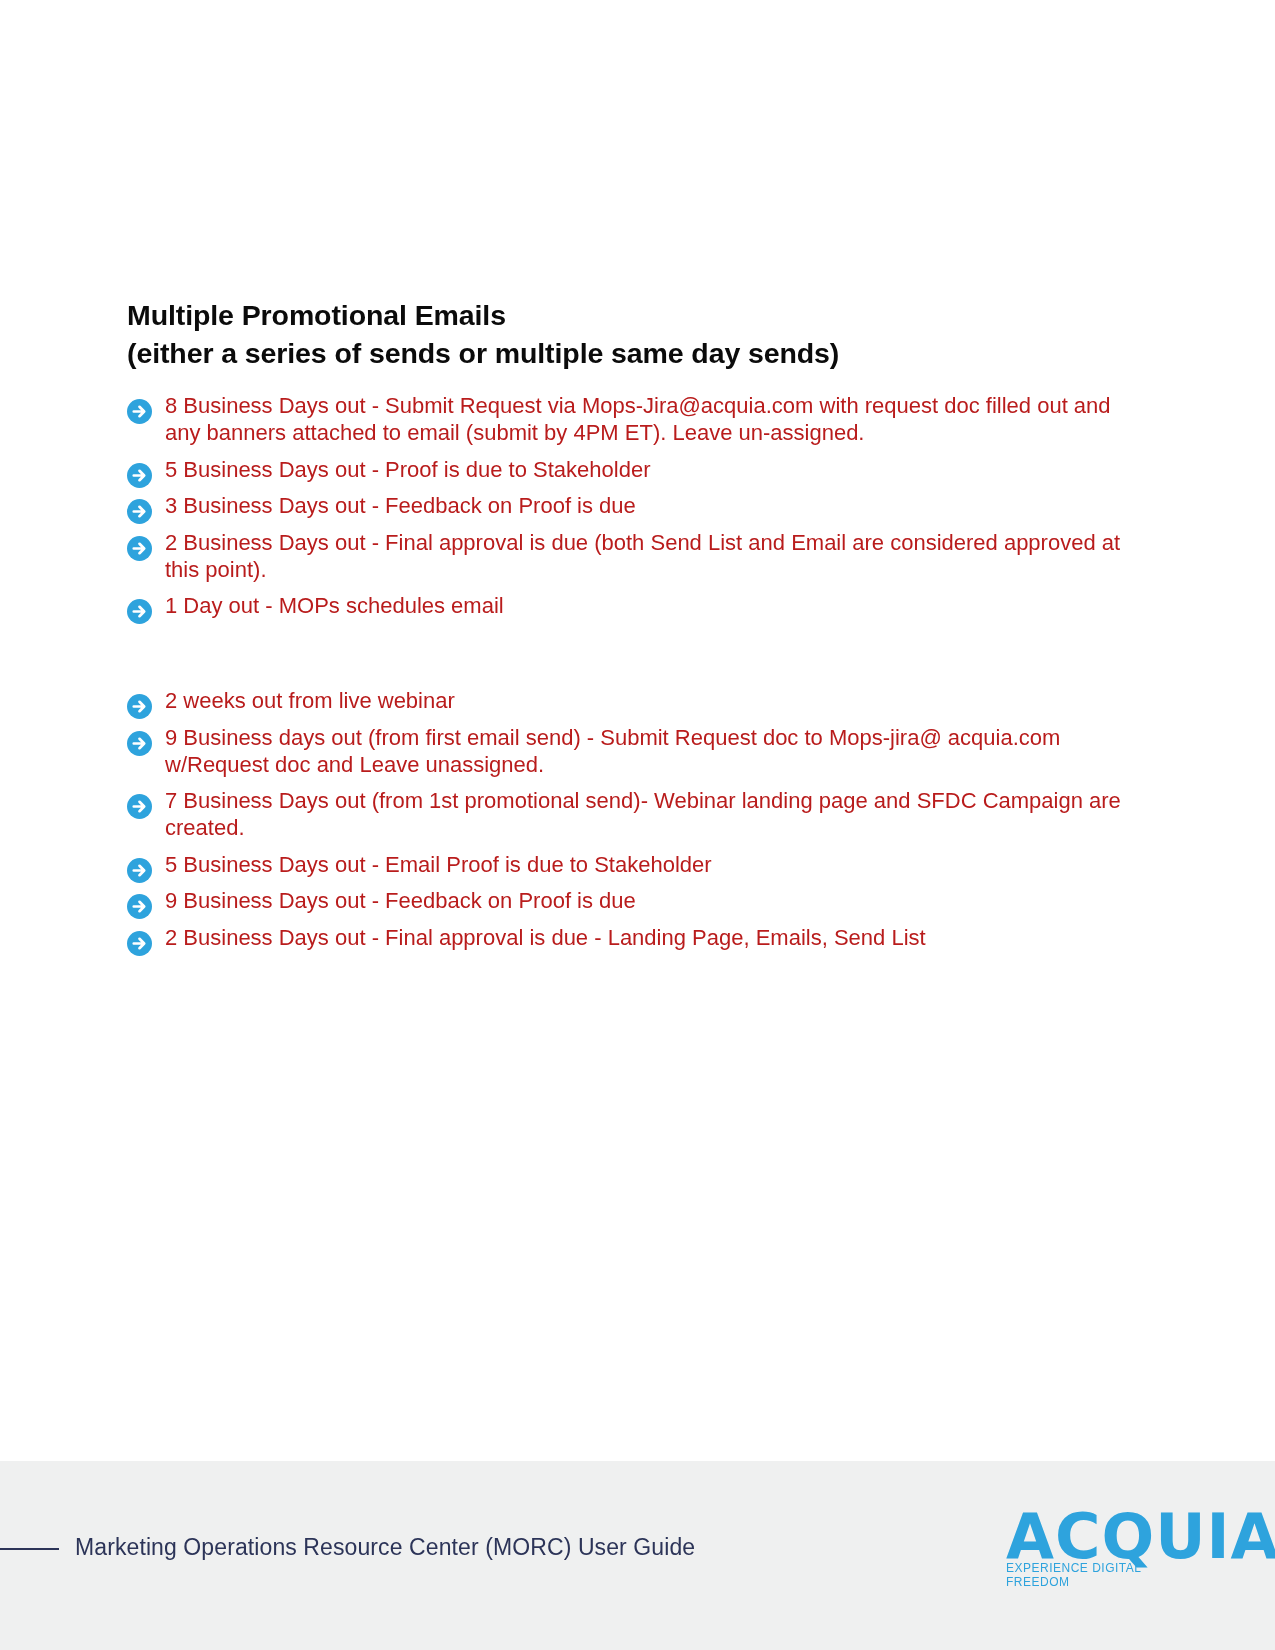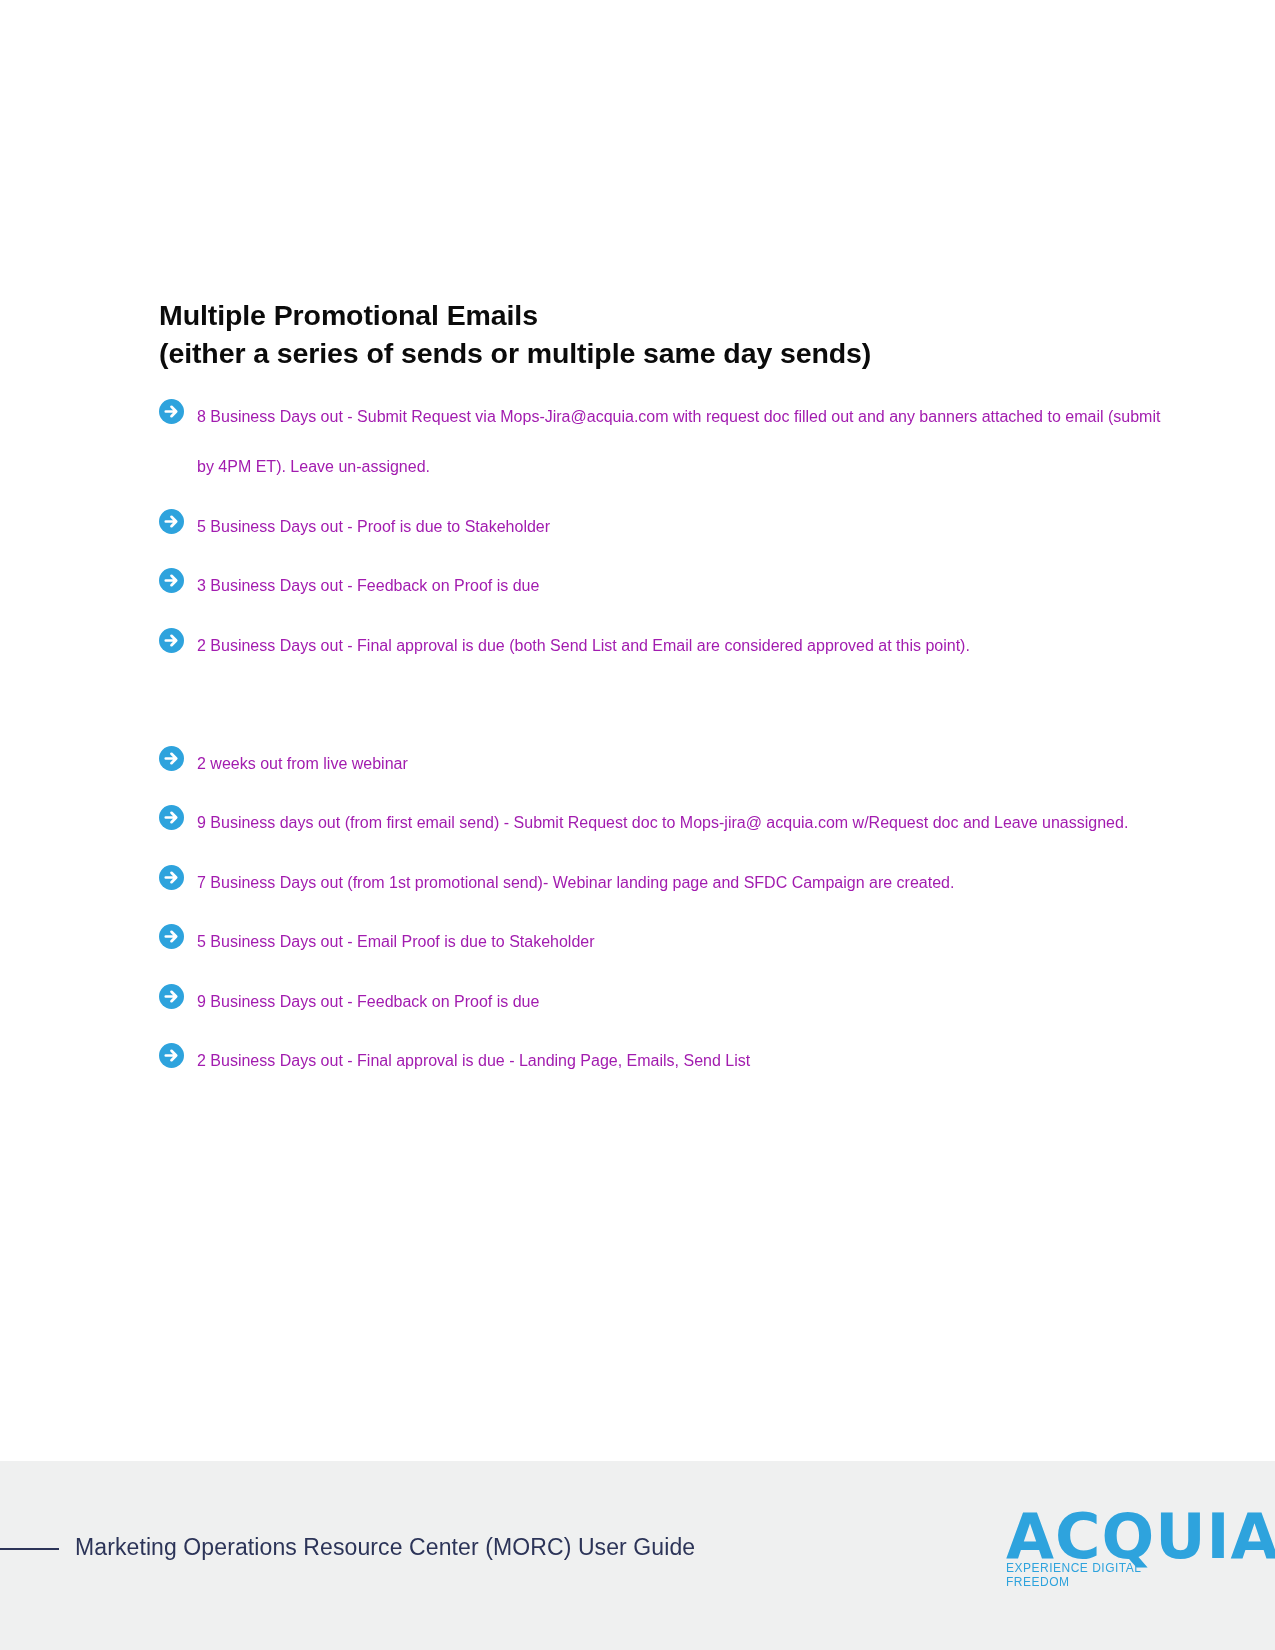--- a/index.html
+++ b/index.html
@@ -2,30 +2,30 @@
 <html><head>
 <meta charset="utf-8">
 <style>
   html, body { margin: 0; padding: 0; }
   body {
     width: 1275px; height: 1650px; position: relative; overflow: hidden;
     background: #ffffff;
     font-family: "Liberation Sans", "DejaVu Sans", sans-serif;
     color: #111111;
   }
-  .content { position: absolute; left: 127px; top: 296px; width: 1010px; margin-left: 32px; }
+  .content { position: absolute; left: 127px; top: 296px; width: 1010px; }
   .section-heading {
     font-weight: bold; font-size: 28.5px; line-height: 38px; margin: 0;
     color: #0b0b0b; letter-spacing: -0.1px;
   }
   .section-heading .line { display: block; }
   ul.items { list-style: none; margin: 20px 0 0 0; padding: 0; }
   ul.items li {
-    position: relative; padding-left: 38px; font-size: 16px; line-height: 50px;
-    margin-bottom: 9.5px; color: #a21caf;
+    position: relative; padding-left: 38px; font-size: 22px; line-height: 27px;
+    margin-bottom: 9.5px; color: #b91c1c;
   }
   .bullet-icon {
     position: absolute; left: 0; top: 7px; width: 25px; height: 25px;
   }
   .section2 { margin-top: 68px; }
   .footer {
     position: absolute; left: 0; top: 1461px; width: 1275px; height: 189px;
     background: #eff0f0;
   }
   .footer-rule {
@@ -76,20 +76,27 @@
           </svg>
         <span>3 Business Days out - Feedback on Proof is due</span>
       </li>
       <li>
         <svg class="bullet-icon" viewBox="0 0 24 24">
             <circle cx="12" cy="12" r="12" fill="#2ea3dd"></circle>
             <path d="M6.5 12h9.5M12 7.5l4.5 4.5-4.5 4.5" stroke="#fff" stroke-width="2.6" fill="none" stroke-linecap="round" stroke-linejoin="round"></path>
           </svg>
         <span>2 Business Days out - Final approval is due (both Send List and Email are considered approved at this point).</span>
       </li>
+      <li>
+        <svg class="bullet-icon" viewBox="0 0 24 24">
+            <circle cx="12" cy="12" r="12" fill="#2ea3dd"></circle>
+            <path d="M6.5 12h9.5M12 7.5l4.5 4.5-4.5 4.5" stroke="#fff" stroke-width="2.6" fill="none" stroke-linecap="round" stroke-linejoin="round"></path>
+          </svg>
+        <span>1 Day out - MOPs schedules email</span>
+      </li>
     </ul>
   </section>
 
   <section class="section2">
     <ul class="items">
       <li>
         <svg class="bullet-icon" viewBox="0 0 24 24">
             <circle cx="12" cy="12" r="12" fill="#2ea3dd"></circle>
             <path d="M6.5 12h9.5M12 7.5l4.5 4.5-4.5 4.5" stroke="#fff" stroke-width="2.6" fill="none" stroke-linecap="round" stroke-linejoin="round"></path>
           </svg>

